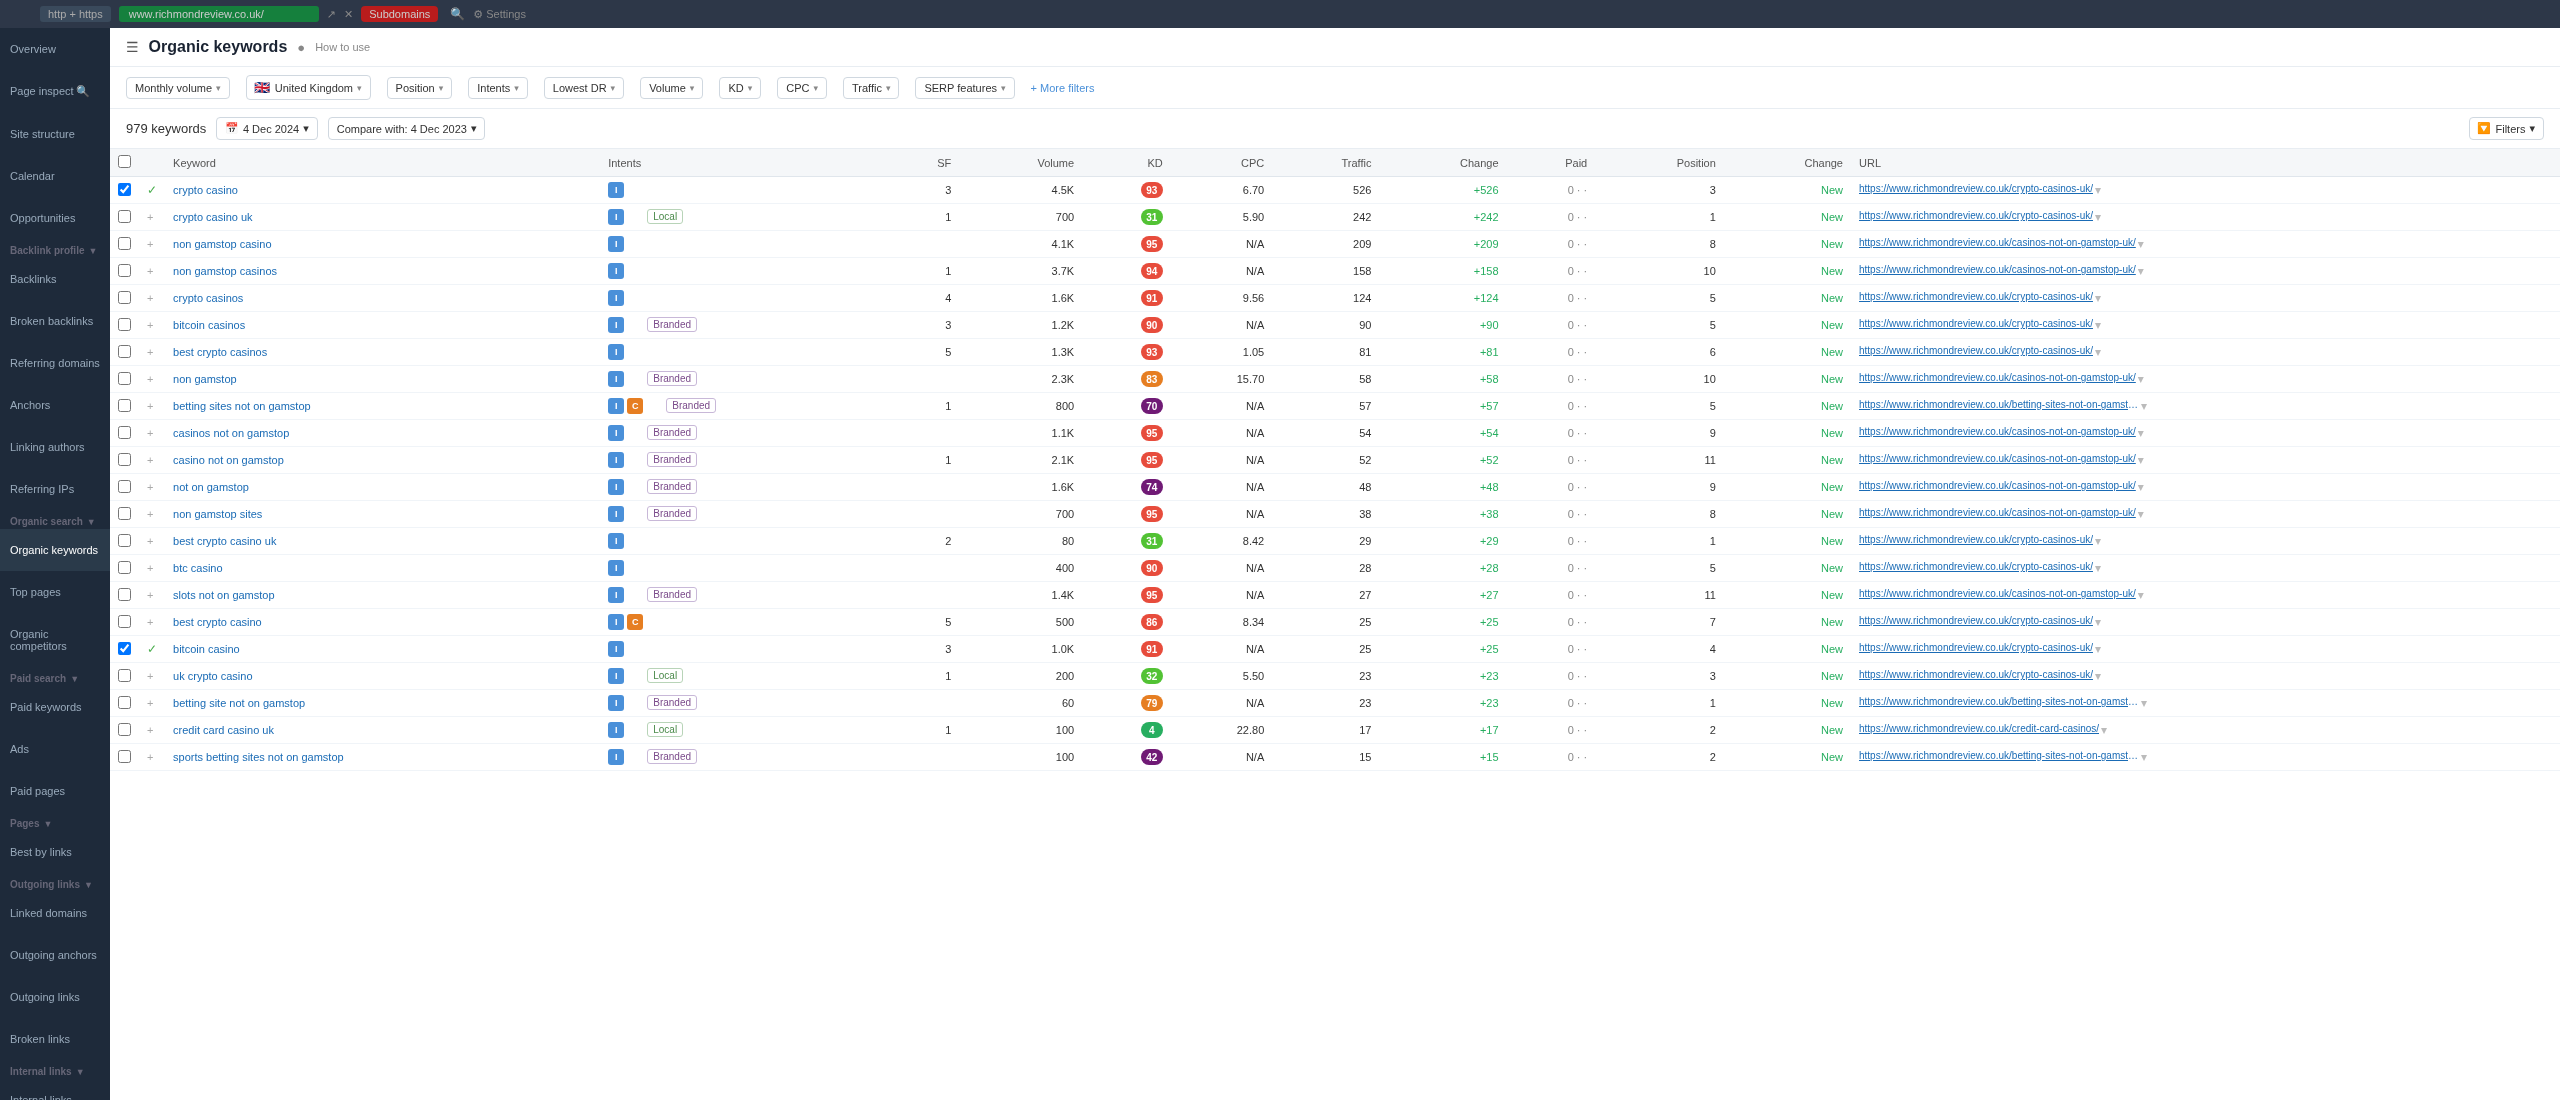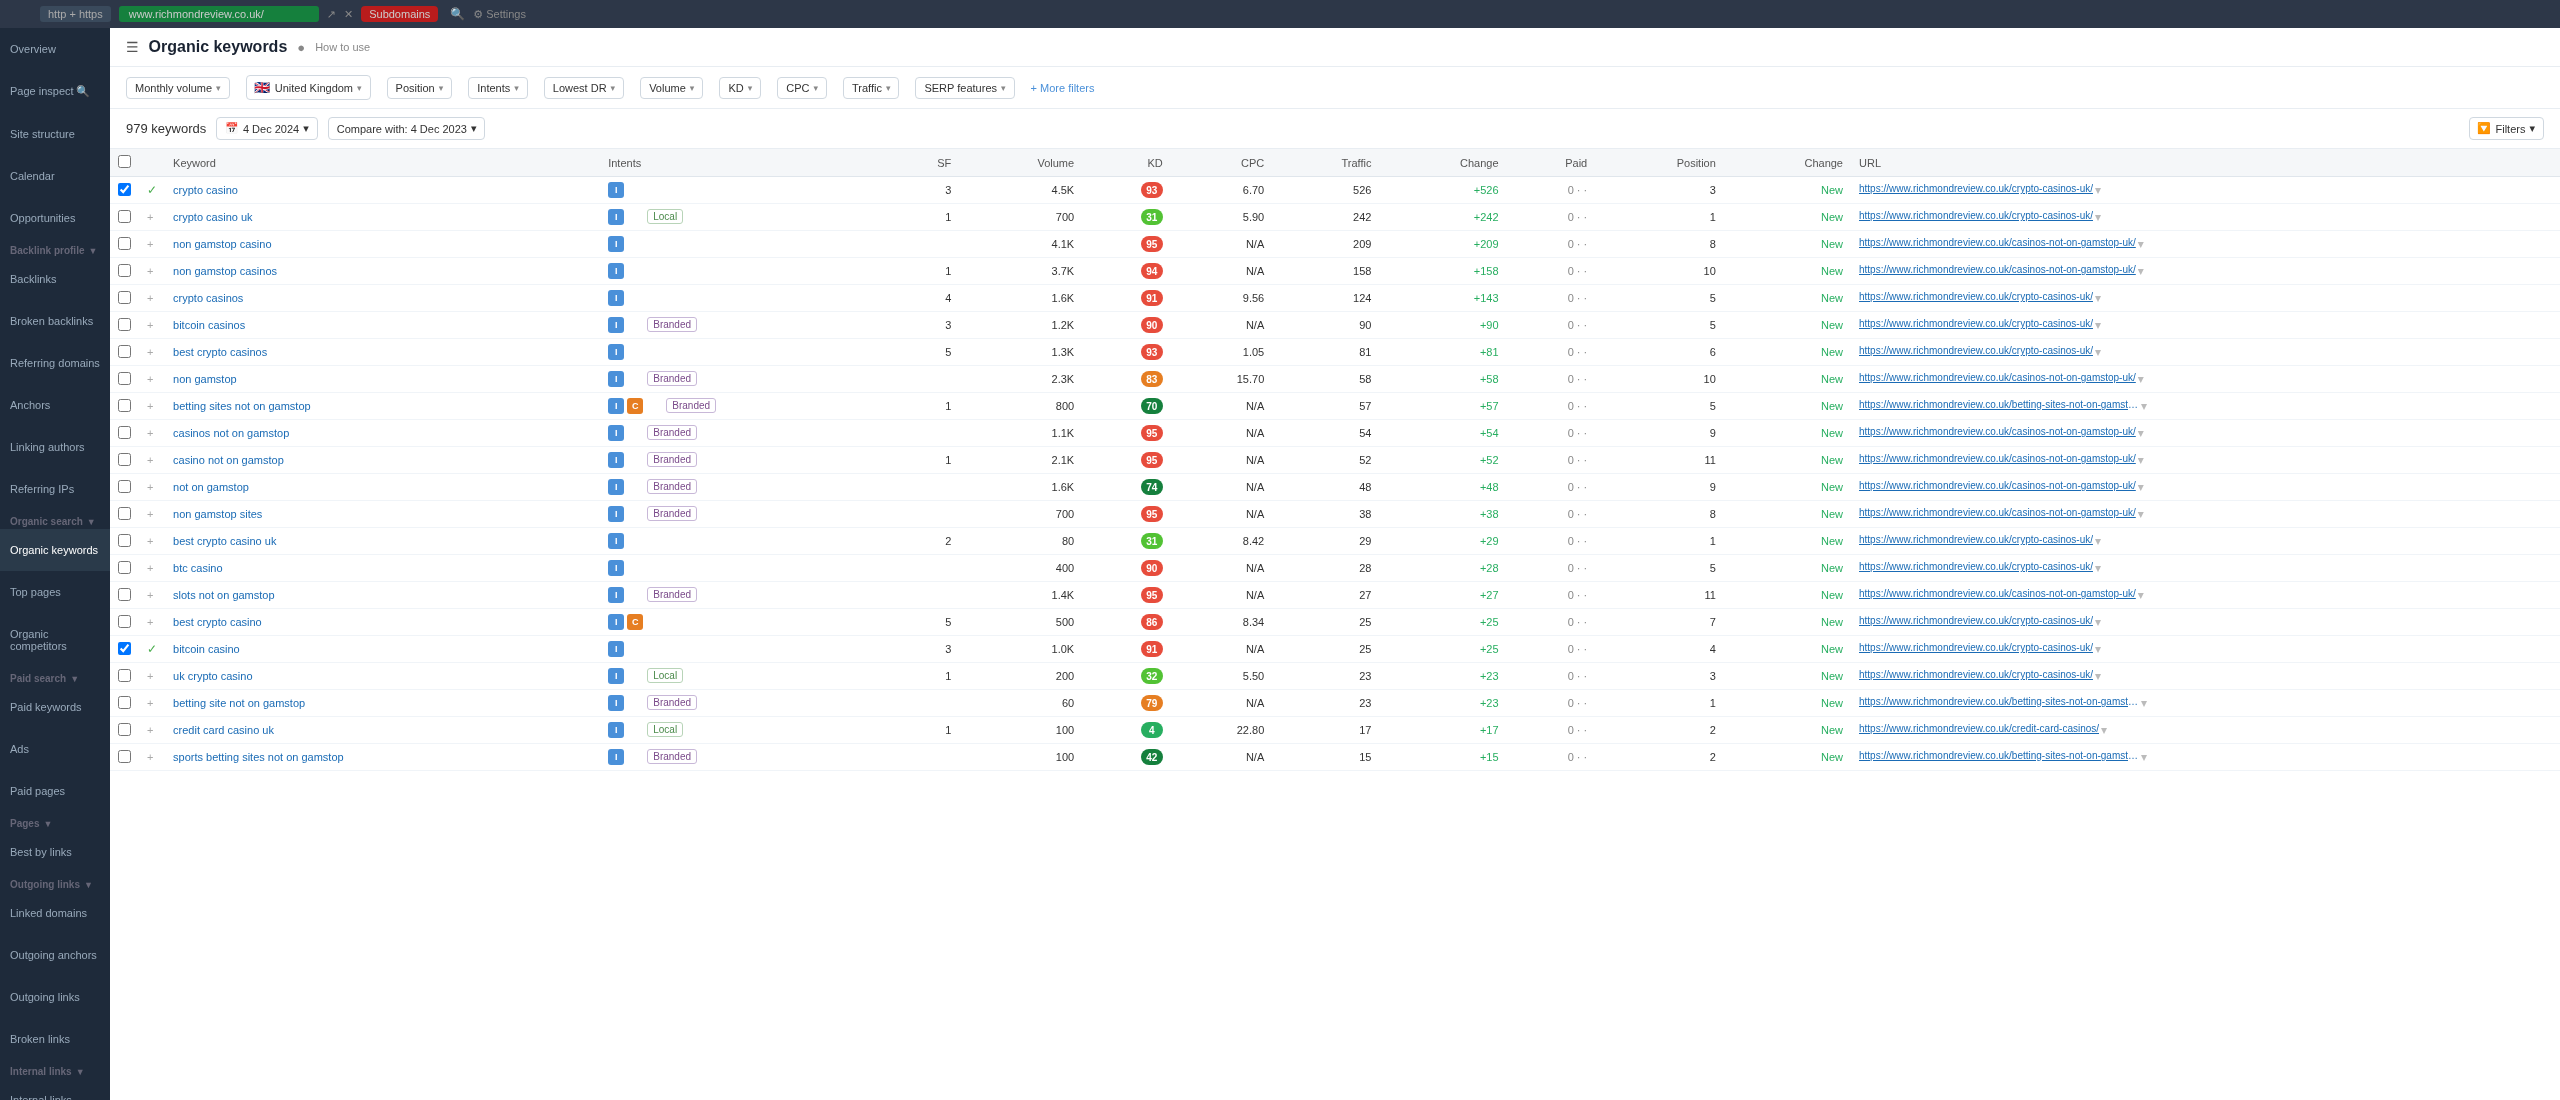--- a/index.html
+++ b/index.html
@@ -58,21 +58,21 @@
     .keyword-link { color: #1a6bb5; cursor: pointer; text-decoration: none; }
     .intent-badge { display: inline-flex; align-items: center; justify-content: center; width: 16px; height: 16px; border-radius: 3px; font-size: 9px; font-weight: 700; color: #fff; }
     .intent-i { background: #4a90d9; }
     .intent-c { background: #e67e22; }
     .tag { display: inline-block; border: 1px solid #c8d8e8; border-radius: 3px; padding: 1px 5px; font-size: 10px; color: #555; margin-left: 20px; }
     .tag-local { border-color: #b8d4b8; color: #4a8a4a; }
     .tag-branded { border-color: #c8b8d8; color: #7a4a8a; }
     .kd-badge { display: inline-flex; align-items: center; justify-content: center; width: 22px; height: 16px; border-radius: 10px; font-size: 10px; font-weight: 700; color: #fff; }
     .kd-red { background: #e74c3c; }
     .kd-orange { background: #e67e22; }
-    .kd-yellow { background: #15803d; text-align: right; }
+    .kd-yellow { background: #701a75; text-align: right; }
     .kd-green { background: #27ae60; }
     .kd-lgreen { background: #52c234; }
     .change-pos { color: #27ae60; font-weight: 500; }
     .new-badge { color: #27ae60; font-weight: 500; }
     .url-link { color: #1a6bb5; cursor: pointer; font-size: 10px; max-width: 280px; overflow: hidden; text-overflow: ellipsis; display: inline-block; }
     .paid-val { color: #888; }
     td.number { text-align: right; }
     th.number { text-align: right; }
     .dot-menu { color: #bbb; font-size: 12px; cursor: pointer; margin-left: 2px; }
   </style>
@@ -286,21 +286,21 @@
             <tr>
               <td><input type="checkbox" style=""></td>
               <td><span style="color:#aaa;font-size:11px;">+</span></td>
               <td><a href="#" class="keyword-link">crypto casinos</a></td>
               <td><span class="intent-badge intent-i">I</span> </td>
               <td class="number">4</td>
               <td class="number">1.6K</td>
               <td class="number"><span class="kd-badge kd-red">91</span></td>
               <td class="number">9.56</td>
               <td class="number">124</td>
-              <td class="number"><span class="change-pos">+143</span></td>
+              <td class="number"><span class="change-pos">+124</span></td>
               <td class="number paid-val">0 · · </td>
               <td class="number">5</td>
               <td class="number"><span class="new-badge">New</span></td>
               <td><a href="#" class="url-link">https://www.richmondreview.co.uk/crypto-casinos-uk/</a><span class="dot-menu">▾</span></td>
             </tr>
             <tr>
               <td><input type="checkbox" style=""></td>
               <td><span style="color:#aaa;font-size:11px;">+</span></td>
               <td><a href="#" class="keyword-link">bitcoin casinos</a></td>
               <td><span class="intent-badge intent-i">I</span> <span class="tag tag-branded">Branded</span></td>

